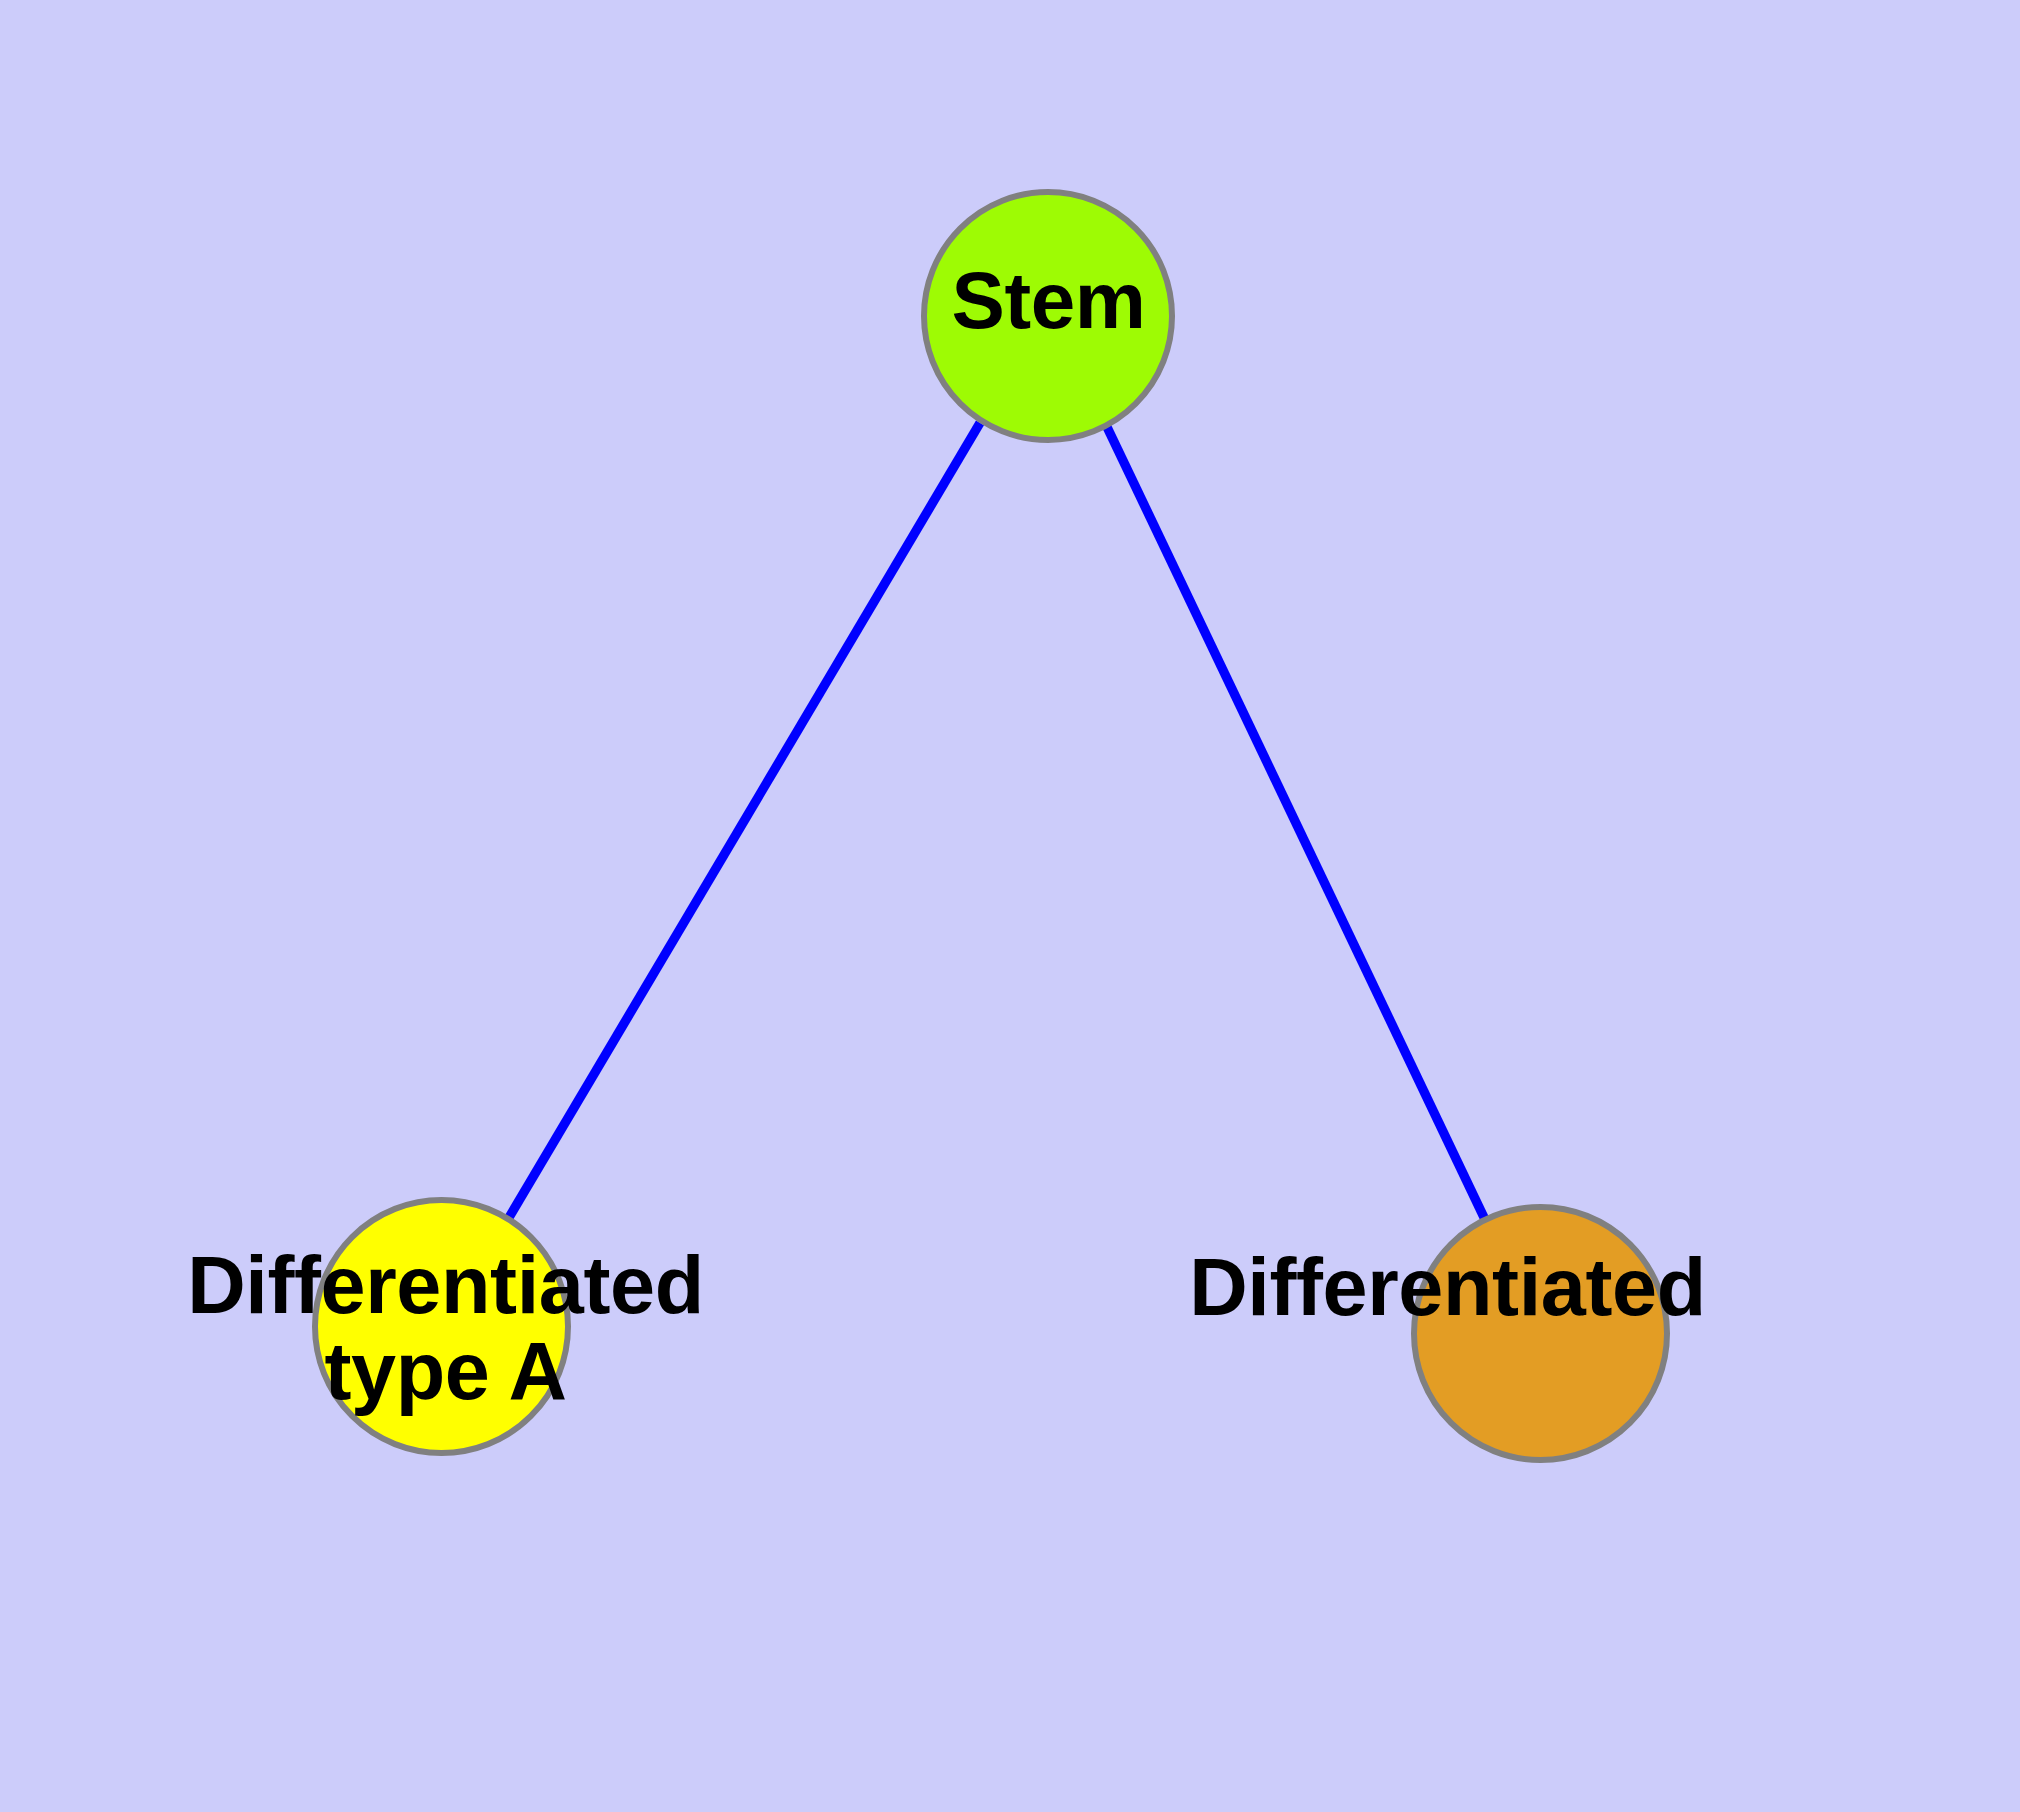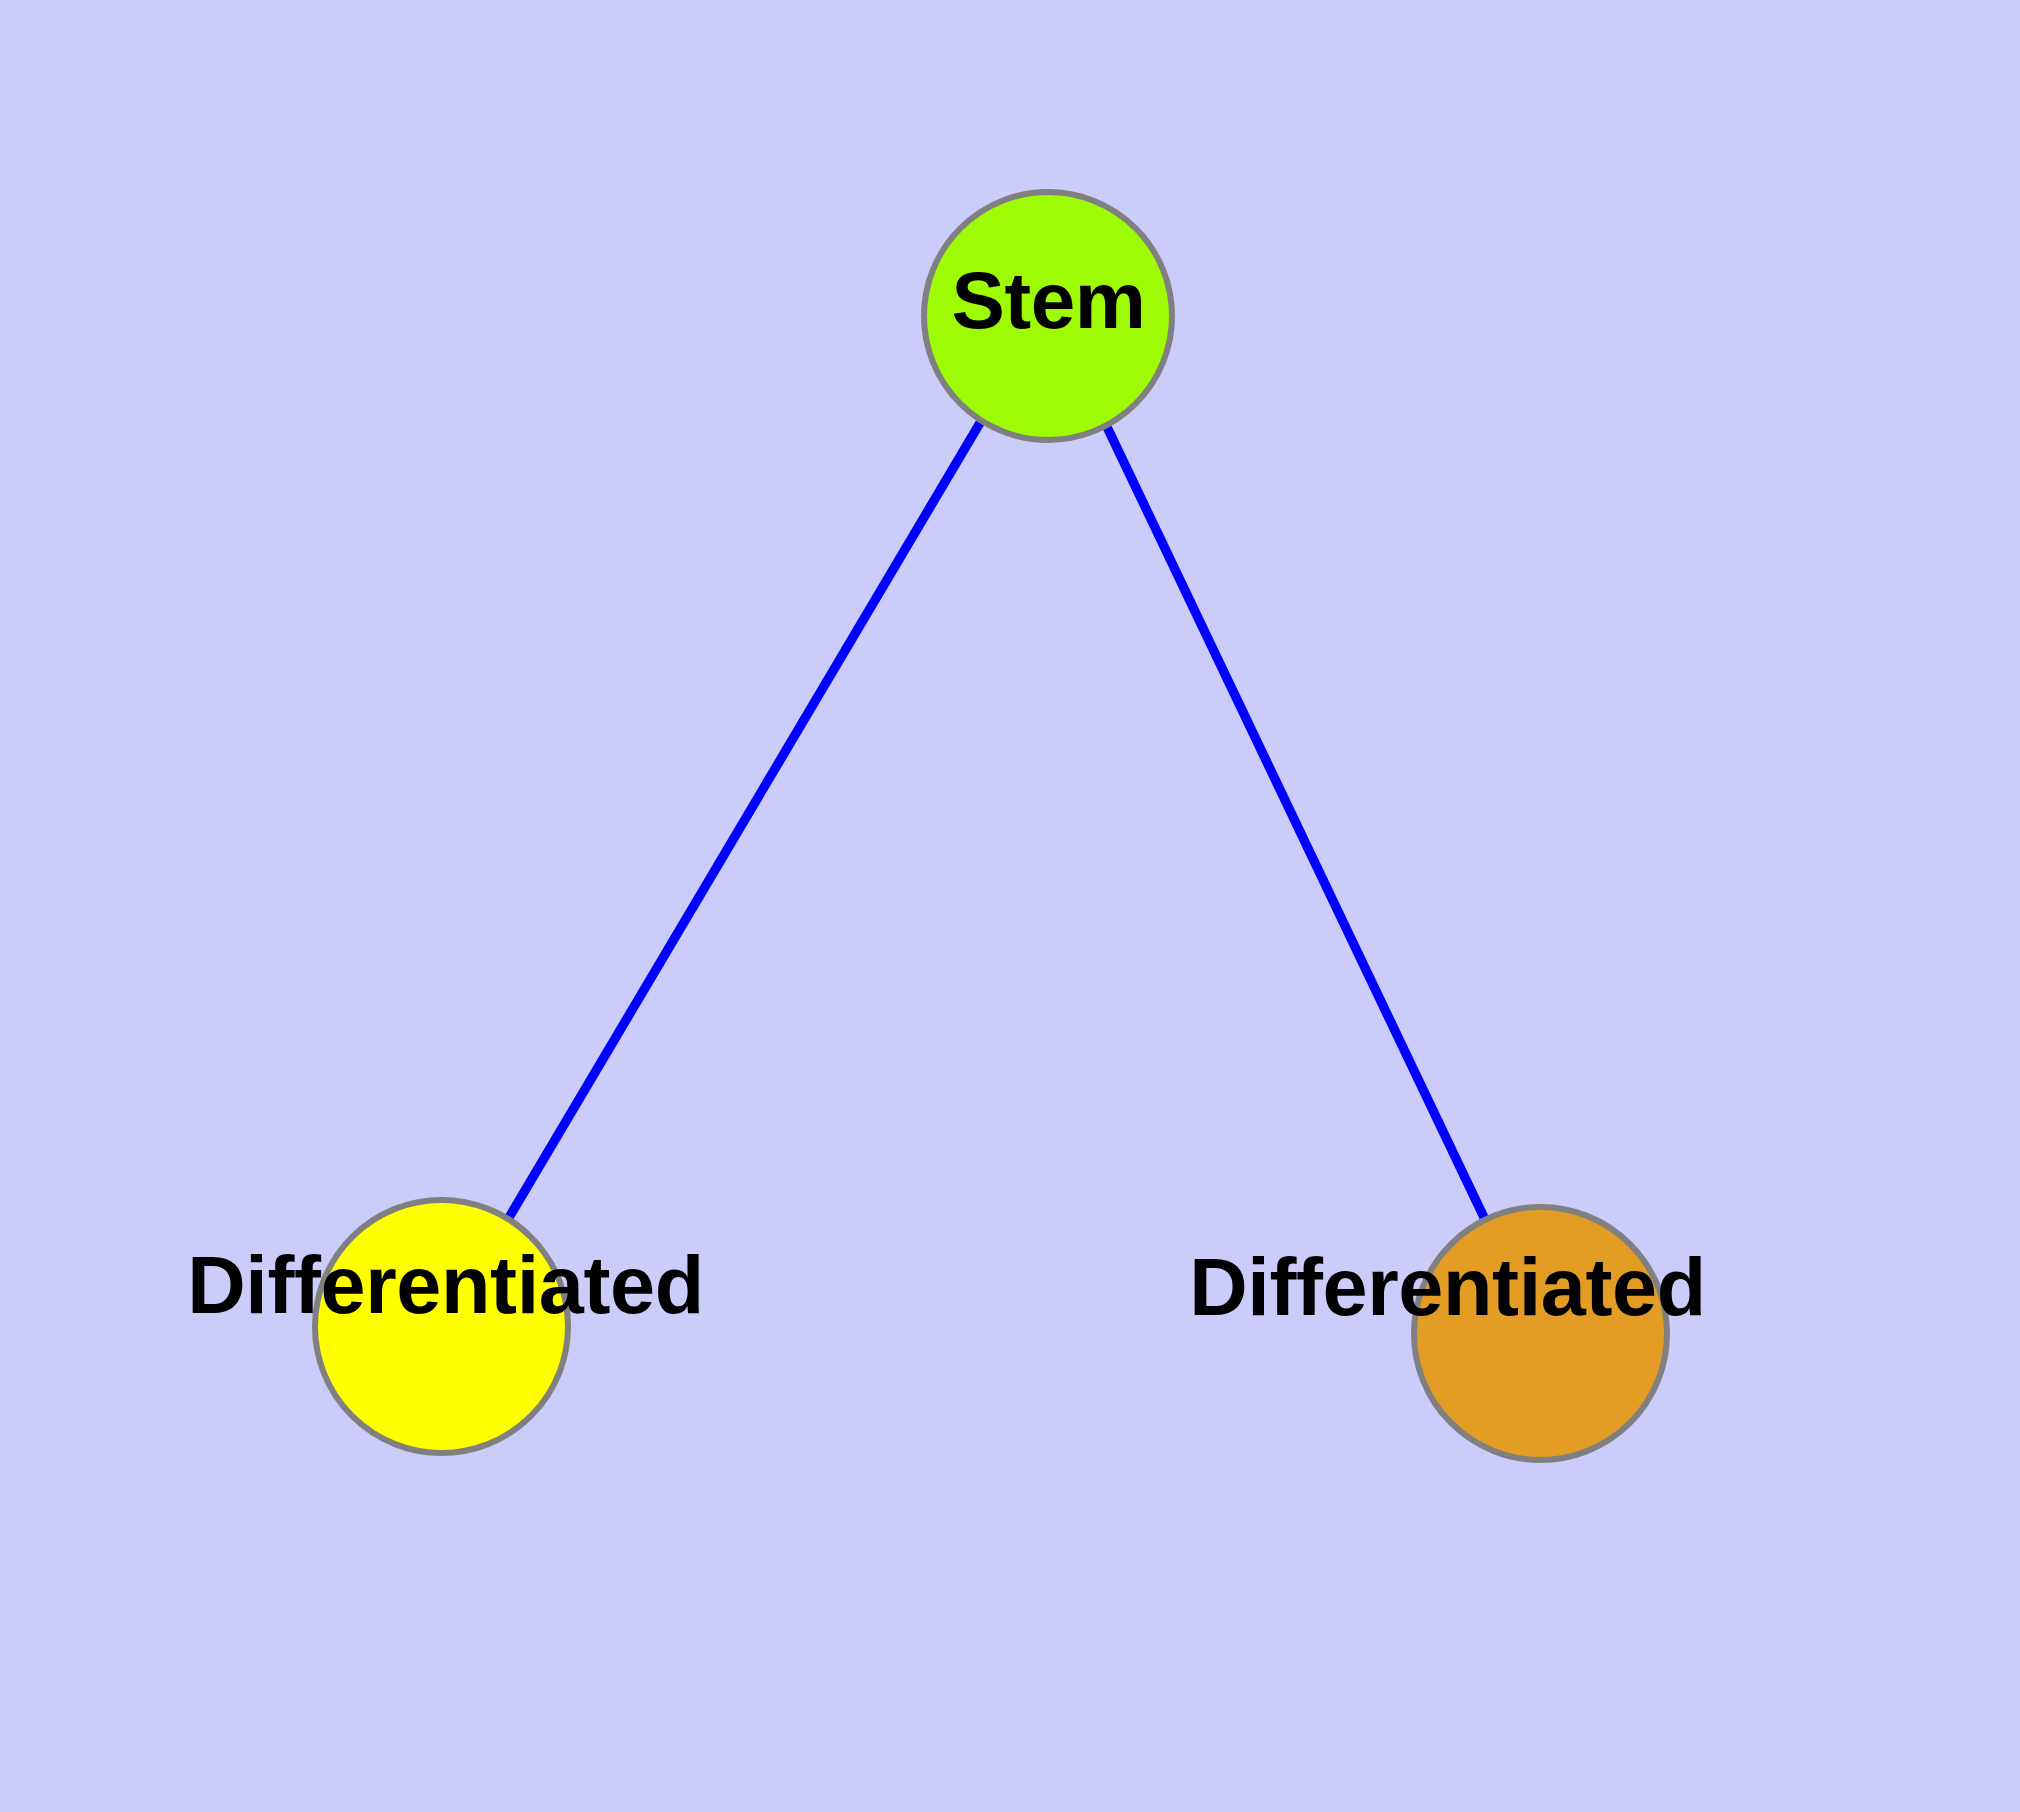--- a/index.html
+++ b/index.html
@@ -93,18 +93,18 @@
   </svg>
 
   <div id="node-stem" class="node"></div>
 
   <div id="node-diff-a" class="node"></div>
 
   <div id="node-diff-b" class="node"></div>
 
   <div id="label-stem" class="node-label">Stem</div>
 
-  <div id="label-diff-a" class="node-label"><span>Differentiated</span><br></div>
+  <div id="label-diff-a" class="node-label"><span>Differentiated</span><br><span>type A</span></div>
 
   <div id="label-diff-b" class="node-label"><span>Differentiated</span><br></div>
 
 </div>
 
 
 </body></html>

